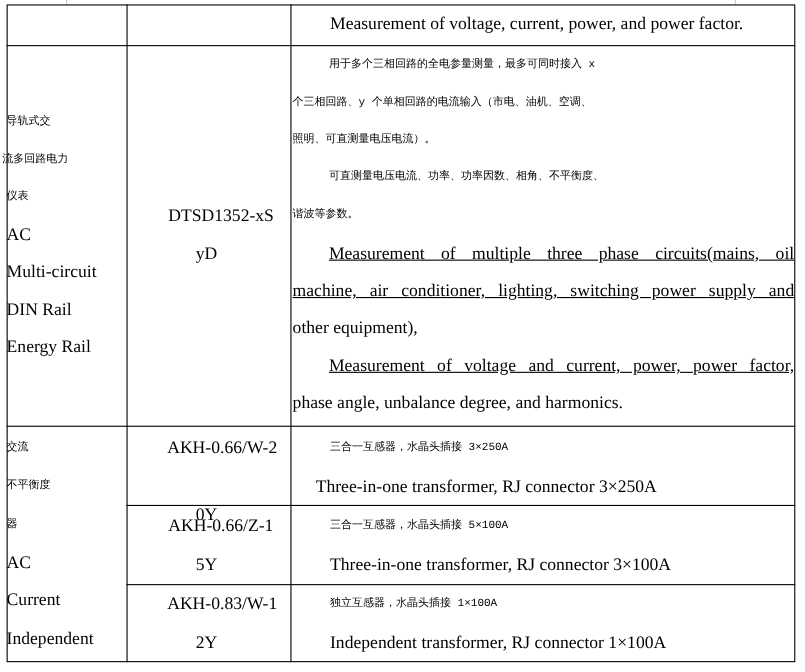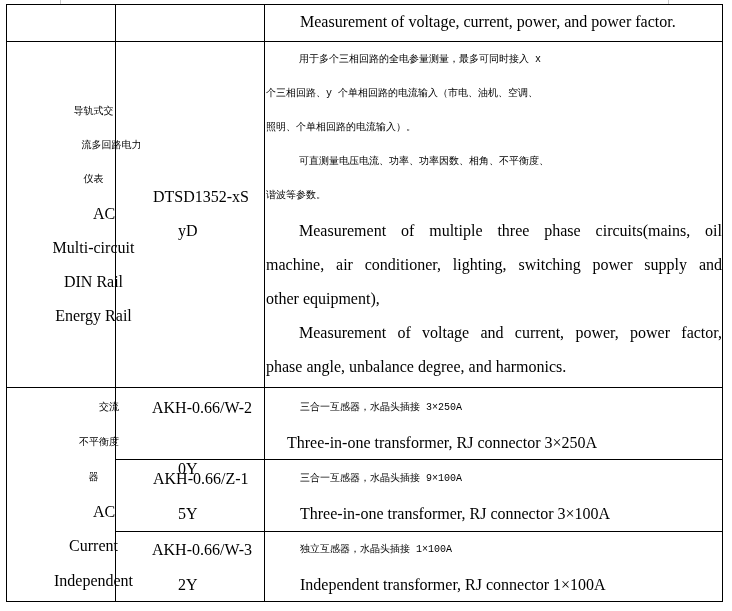--- a/index.html
+++ b/index.html
@@ -5,22 +5,22 @@
   html, body { margin:0; padding:0; background:#ffffff; }
   body { width:732px; height:611px; position:relative; overflow:hidden;
          font-family:"Liberation Serif", "DejaVu Serif", serif; color:#000; }
   .guide { position:absolute; top:0; width:1px; height:4px; background:#c8c8c8; }
   .tbl { position:absolute; left:6px; top:4px; width:717px; height:598px;
          border:1px solid #000; box-sizing:border-box; }
   .vline { position:absolute; width:1px; background:#000; }
   .hline { position:absolute; height:1px; background:#000; }
   .t { position:absolute; font-size:16px; line-height:34px; white-space:nowrap; }
   .zh { font-family:Liberation Mono, monospace; font-size:10px; }
-  .c { text-align:center;margin-left:33px; }
-  .justify { text-align:justify; text-align-last:justify; }
+  .c { text-align:left; }
+  .justify { text-align:justify; text-align-last:justify;text-decoration:underline; }
 </style>
 </head>
 <body>
 
 <div class="guide" style="left:60px"></div>
 <div class="guide" style="left:668px"></div>
 
 <div class="tbl"></div>
 
 <div class="vline" style="left:115px; top:4px; height:598px"></div>
@@ -31,35 +31,35 @@
 <div class="hline" style="left:115px; top:459px; width:608px"></div>
 <div class="hline" style="left:115px; top:531px; width:608px"></div>
 
 <div>
   <div class="t" style="left:300px; top:5px">Measurement of voltage, current, power, and power factor.</div>
 </div>
 
 <div>
   <div>
     <div class="t zh c" style="left:6px; width:109px; top:95px">导轨式交</div>
-    <div class="t zh c" style="left:24px; width:109px; top:129px">流多回路电力</div>
+    <div class="t zh c" style="left:2px; width:109px; top:129px">流多回路电力</div>
     <div class="t zh c" style="left:6px; width:109px; top:163px">仪表</div>
     <div class="t c" style="left:6px; width:130px; top:197px">AC</div>
     <div class="t c" style="left:6px; width:109px; top:231px">Multi-circuit</div>
     <div class="t c" style="left:6px; width:109px; top:265px">DIN Rail</div>
     <div class="t c" style="left:6px; width:109px; top:299px">Energy Rail</div>
   </div>
   <div>
     <div class="t" style="left:153px; top:180px">DTSD1352-xS</div>
     <div class="t" style="left:178px; top:214px">yD</div>
   </div>
   <div>
     <div class="t zh" style="left:299px; top:43px">用于多个三相回路的全电参量测量，最多可同时接入 x</div>
     <div class="t zh" style="left:266px; top:77px">个三相回路、y 个单相回路的电流输入（市电、油机、空调、</div>
-    <div class="t zh" style="left:266px; top:111px">照明、个单相回路的电流输入）。</div>
+    <div class="t zh" style="left:266px; top:111px">照明、可直测量电压电流）。</div>
     <div class="t zh" style="left:299px; top:145px">可直测量电压电流、功率、功率因数、相角、不平衡度、</div>
     <div class="t zh" style="left:266px; top:179px">谐波等参数。</div>
     <div class="t justify" style="left:299px; width:423px; top:214px">Measurement of multiple three phase circuits(mains, oil</div>
     <div class="t justify" style="left:266px; width:456px; top:248px">machine, air conditioner, lighting, switching power supply and</div>
     <div class="t" style="left:266px; top:282px">other equipment),</div>
     <div class="t justify" style="left:299px; width:423px; top:316px">Measurement of voltage and current, power, power factor,</div>
     <div class="t" style="left:266px; top:350px">phase angle, unbalance degree, and harmonics.</div>
   </div>
 </div>
 
@@ -76,23 +76,23 @@
   <div>
     <div class="t" style="left:152px; top:391px">AKH-0.66/W-2</div>
     <div class="t" style="left:178px; top:452px">0Y</div>
     <div class="t zh" style="left:300px; top:391px">三合一互感器，水晶头插接 3×250A</div>
     <div class="t" style="left:287px; top:426px">Three-in-one transformer, RJ connector 3×250A</div>
   </div>
 
   <div>
     <div class="t" style="left:153px; top:462px">AKH-0.66/Z-1</div>
     <div class="t" style="left:178px; top:497px">5Y</div>
-    <div class="t zh" style="left:300px; top:462px">三合一互感器，水晶头插接 9×100A</div>
+    <div class="t zh" style="left:300px; top:462px">三合一互感器，水晶头插接 5×100A</div>
     <div class="t" style="left:300px; top:497px">Three-in-one transformer, RJ connector 3×100A</div>
   </div>
 
   <div>
-    <div class="t" style="left:152px; top:533px">AKH-0.66/W-3</div>
+    <div class="t" style="left:152px; top:533px">AKH-0.83/W-1</div>
     <div class="t" style="left:178px; top:568px">2Y</div>
     <div class="t zh" style="left:300px; top:533px">独立互感器，水晶头插接 1×100A</div>
     <div class="t" style="left:300px; top:568px">Independent transformer, RJ connector 1×100A</div>
   </div>
 </div>
 
 </body></html>

